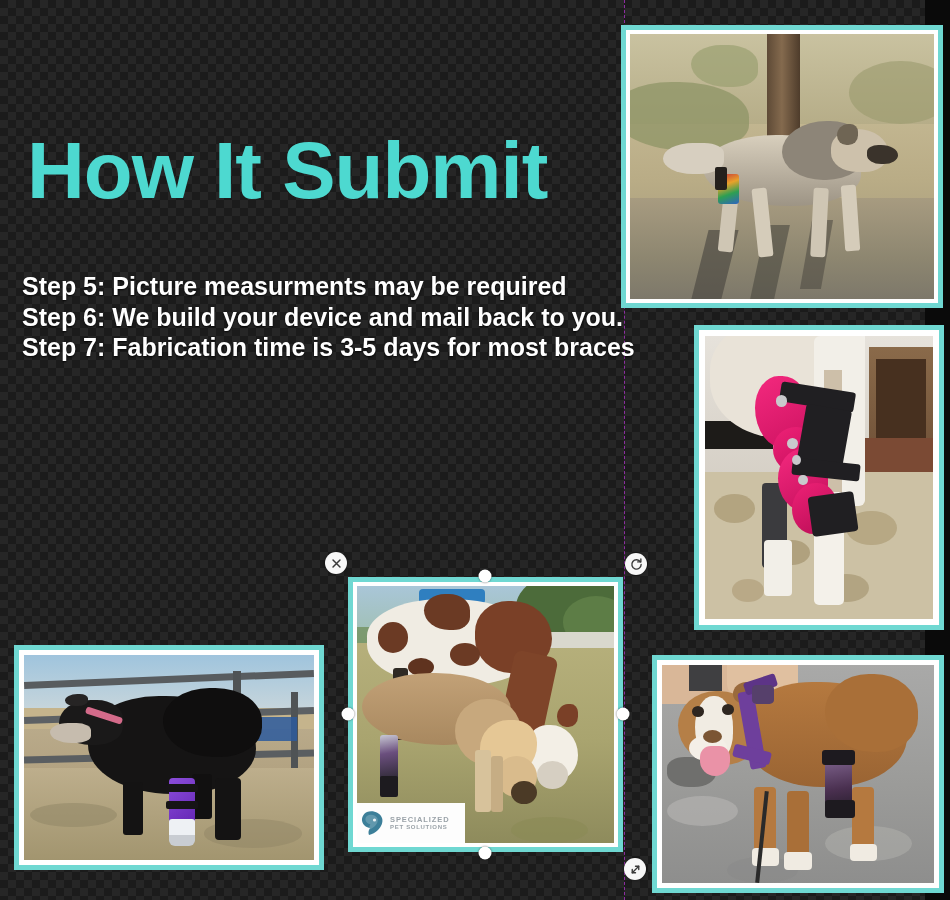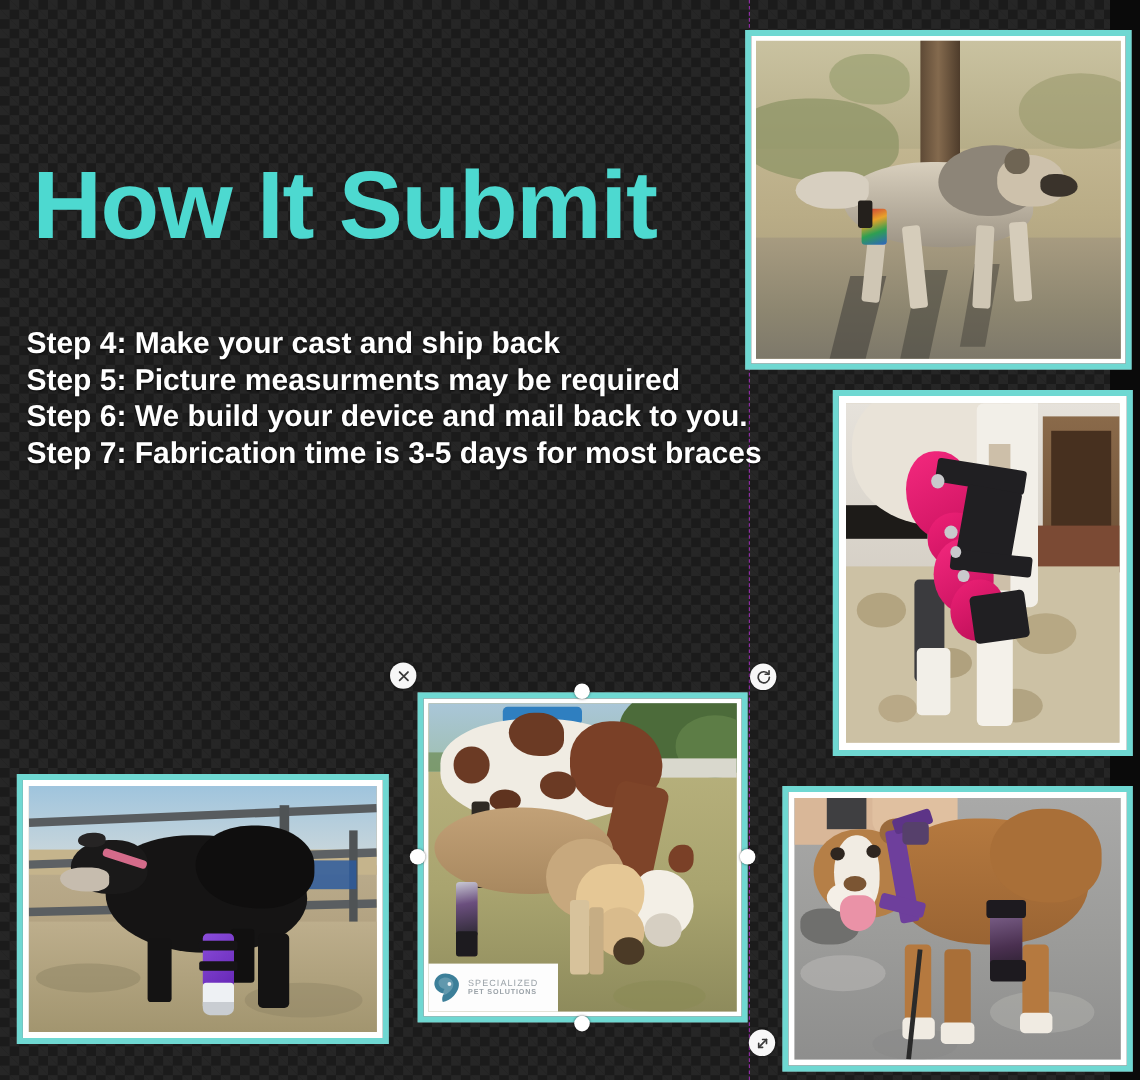--- a/index.html
+++ b/index.html
@@ -70,21 +70,21 @@
   
   .watermark{
     position:absolute;
     background:#fdfdfd;
     display:flex;align-items:center;
     padding:0 5px 0 3px;
     box-sizing:border-box;
     gap:4px;
   }
   .wm-text{display:flex;flex-direction:column;line-height:1.05;}
-  .wm-text span:first-child{font-size:7.5px;letter-spacing:.9px;color:#9aa2a8;font-weight:400;}
+  .wm-text span:first-child{font-size:7.5px;letter-spacing:.9px;color:#9aa2a8;font-weight:700;}
   .wm-text span:last-child{font-size:6px;letter-spacing:.7px;color:#9aa2a8;font-weight:700;}
 
   
   .handle{
     position:absolute;
     width:13px;height:13px;border-radius:50%;
     background:#fff;
     box-shadow:0 0 2px rgba(0,0,0,.6);
     transform:translate(-50%,-50%);
   }
@@ -103,21 +103,20 @@
 
 <div id="canvas">
 
   <div class="opaque-strip" style="left:925px;right:0;"></div>
 
   <div class="guideline" style="left:624px;"></div>
 
   <div class="title" style="left:27px;top:131px;font-size:80px;color:#4dd9d0;">How It Submit</div>
 
   <div class="steps" style="left:22px;top:271px;">
-    <div>Step 4: Make your cast and ship back</div>
     <div>Step 5: Picture measurments may be required</div>
     <div>Step 6: We build your device and mail back to you.</div>
     <div>Step 7: Fabrication time is 3-5 days for most braces</div>
   </div>
 
   <div class="photo" style="left:621px;top:25px;width:322px;height:283px;border:5px solid #6fd8d2;">
     <div class="inner">
       <div class="mat"></div>
       <div class="pic" style="left:4px;top:4px;right:4px;bottom:4px;background:linear-gradient(#cfc49f,#b9ac86 55%,#9d9275);">
 

